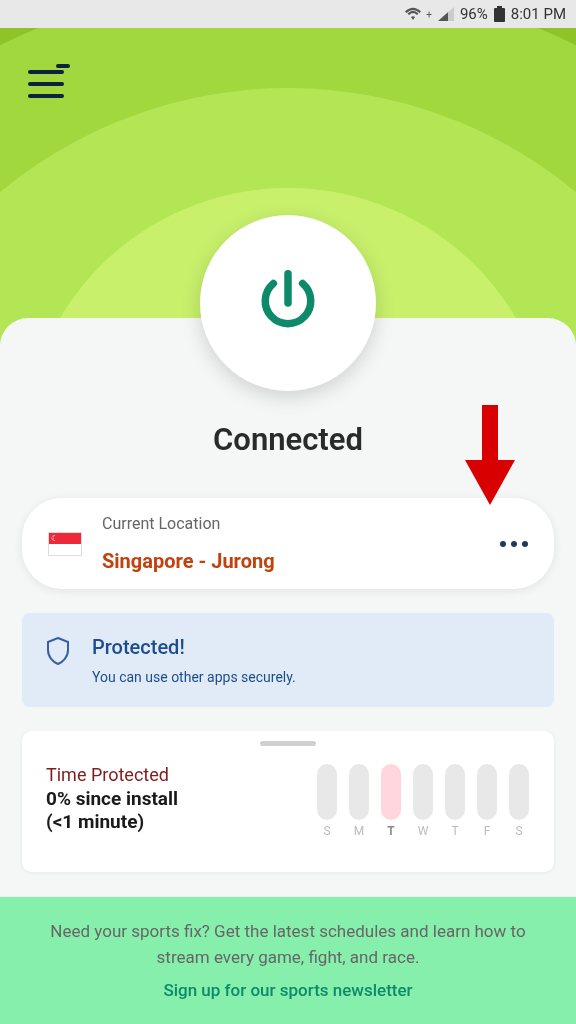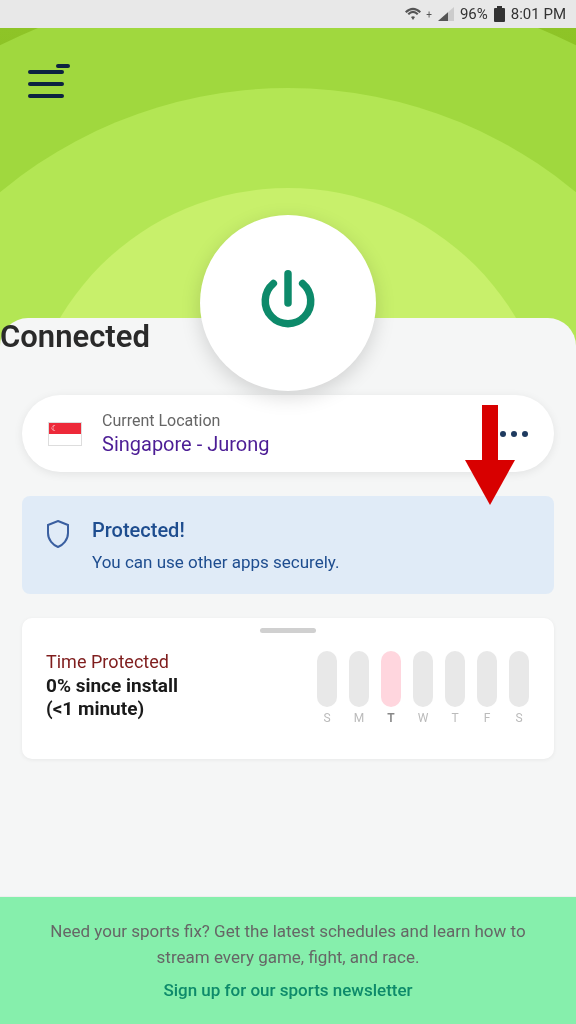--- a/index.html
+++ b/index.html
@@ -106,23 +106,25 @@
       background: #fff;
       border-radius: 50%;
       box-shadow: 0 6px 20px rgba(0,0,0,0.15);
       display: flex;
       align-items: center;
       justify-content: center;
       z-index: 10;
       cursor: pointer;
     }
     .status-text {
+      text-align: center;
       font-size: 31px;
       font-weight: 600;
       color: #2a2a2a;
+      margin-top: 103px;
     }
     .location-card {
       margin: 40px 22px 0;
       background: #fff;
       border-radius: 40px;
       padding: 16px 26px;
       display: flex;
       align-items: center;
       box-shadow: 0 2px 10px rgba(0,0,0,0.08);
       position: relative;
@@ -150,23 +152,23 @@
       color: #fff;
       font-size: 8px;
     }
     .location-text { flex: 1; }
     .location-label {
       font-size: 16px;
       color: #666;
     }
     .location-value {
       font-size: 20px;
-      font-weight: 400;
-      color: #4c1d95;
-      margin-top: 2px;
+      font-weight: 700;
+      color: #c2410c;
+      margin-top: 16px;
     }
     .more-dots {
       display: flex;
       gap: 5px;
     }
     .more-dots span {
       width: 6px;
       height: 6px;
       background: #1e3a5f;
       border-radius: 50%;
@@ -181,21 +183,21 @@
       gap: 22px;
     }
     .shield-icon { margin-top: 2px; }
     .banner-text { flex: 1; }
     .banner-title {
       font-size: 20px;
       font-weight: 500;
       color: #1e4d8f;
     }
     .banner-sub {
-      font-size: 17px;
+      font-size: 14px;
       color: #1e4d8f;
       margin-top: 10px;
     }
     .time-card {
       margin: 24px 22px 0;
       background: #fff;
       border-radius: 10px;
       padding: 22px 24px 34px;
       box-shadow: 0 1px 4px rgba(0,0,0,0.06);
       position: relative;

